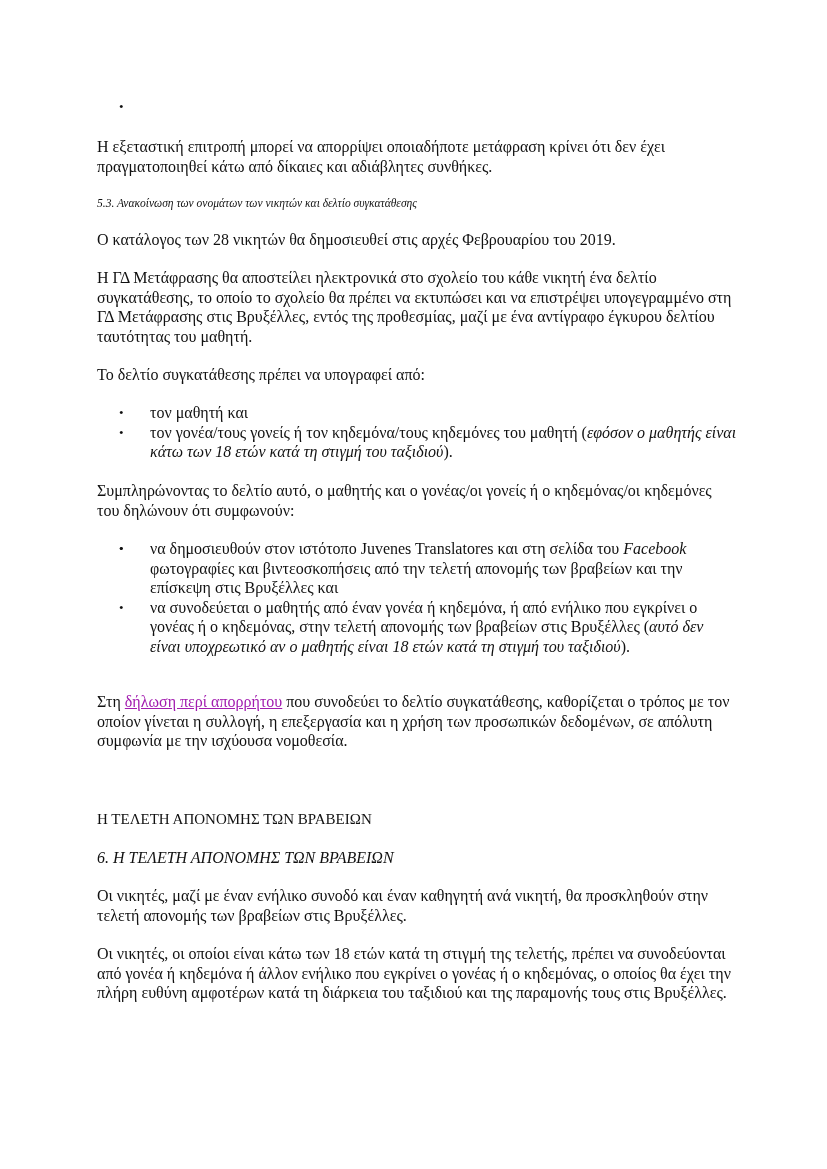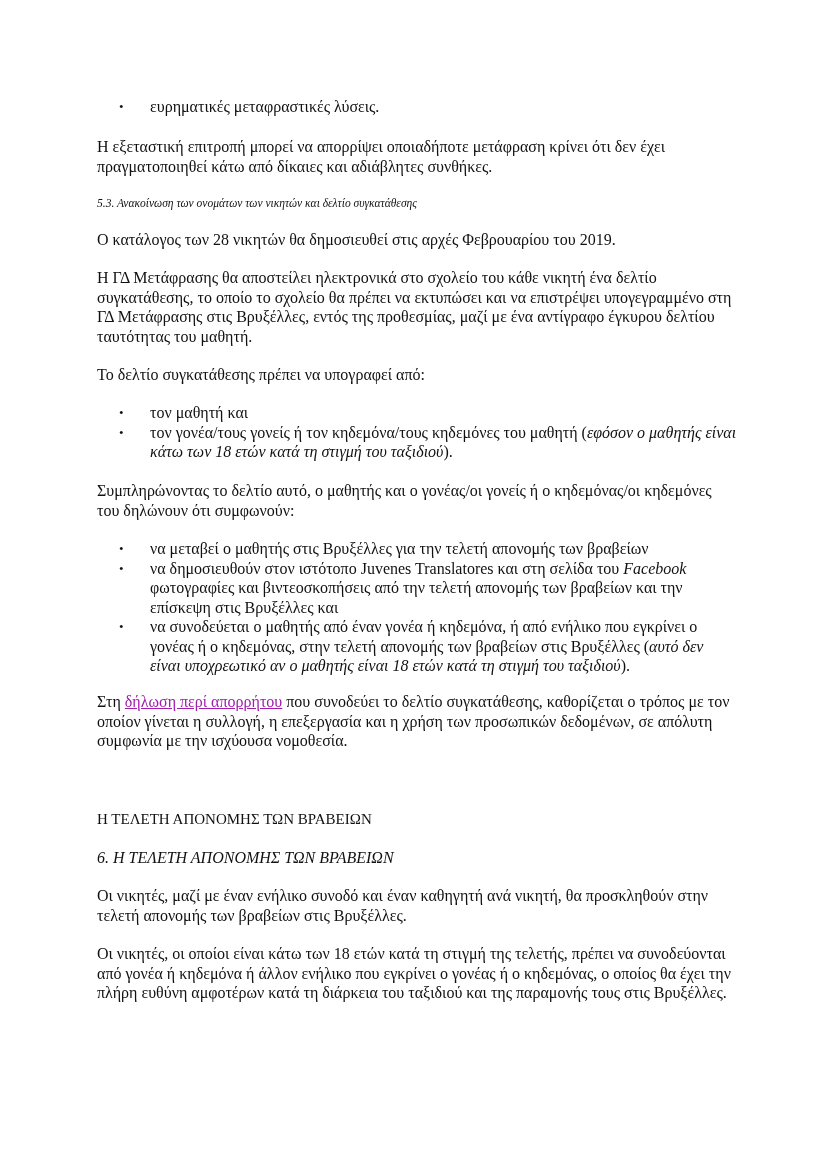--- a/index.html
+++ b/index.html
@@ -74,21 +74,20 @@
     }
   </style>
 </head>
 <body>
 
 <div class="page">
 
   <ul class="bullets" style="top:97px;left:22px;width:618px;">
     <li>
       <span class="dot">•</span>
-      <span>ευρηματικές μεταφραστικές λύσεις.</span>
     </li>
   </ul>
 
   <p class="blk" style="top:137px;">Η εξεταστική επιτροπή μπορεί να απορρίψει οποιαδήποτε μετάφραση κρίνει ότι δεν έχει πραγματοποιηθεί κάτω από δίκαιες και αδιάβλητες συνθήκες.</p>
 
   <p class="blk subhead" style="top:194px;">5.3. Ανακοίνωση των ονομάτων των νικητών και δελτίο συγκατάθεσης</p>
 
   <p class="blk" style="top:230px;"><span>Ο κατάλογος των 28 </span><span class="b">νικητών</span><span> θα δημοσιευθεί στις αρχές </span><span class="b">Φεβρουαρίου του 2019</span><span>.</span></p>
 
   <p class="blk" style="top:268px;"><span>Η ΓΔ Μετάφρασης θα αποστείλει ηλεκτρονικά στο σχολείο του κάθε νικητή ένα δελτίο συγκατάθεσης, το οποίο το σχολείο θα πρέπει </span><span class="b">να εκτυπώσει και να επιστρέψει υπογεγραμμένο</span><span> στη ΓΔ Μετάφρασης στις Βρυξέλλες, εντός της προθεσμίας, μαζί με ένα αντίγραφο </span><span class="b">έγκυρου δελτίου ταυτότητας</span><span> του μαθητή.</span></p>
@@ -104,21 +103,20 @@
       <span class="dot">•</span>
       <span>τον γονέα/τους γονείς ή τον κηδεμόνα/τους κηδεμόνες του μαθητή (</span><span class="i">εφόσον ο μαθητής είναι κάτω των 18 ετών κατά τη στιγμή του ταξιδιού</span><span>).</span>
     </li>
   </ul>
 
   <p class="blk" style="top:481px;">Συμπληρώνοντας το δελτίο αυτό, ο μαθητής και ο γονέας/οι γονείς ή ο κηδεμόνας/οι κηδεμόνες του δηλώνουν ότι συμφωνούν:</p>
 
   <ul class="bullets" style="top:539px;left:22px;width:618px;">
     <li>
       <span class="dot">•</span>
-      <span>να μεταβεί ο μαθητής στις Βρυξέλλες για την τελετή απονομής των βραβείων</span>
     </li>
     <li>
       <span class="dot">•</span>
       <span>να δημοσιευθούν στον ιστότοπο Juvenes Translatores και στη σελίδα του </span><span class="i">Facebook</span><span> φωτογραφίες και βιντεοσκοπήσεις από την τελετή απονομής των βραβείων και την επίσκεψη στις Βρυξέλλες και</span>
     </li>
     <li>
       <span class="dot">•</span>
       <span>να συνοδεύεται ο μαθητής από έναν γονέα ή κηδεμόνα, ή από ενήλικο που εγκρίνει ο γονέας ή ο κηδεμόνας, στην τελετή απονομής των βραβείων στις Βρυξέλλες (</span><span class="i">αυτό δεν είναι υποχρεωτικό αν ο μαθητής είναι 18 ετών κατά τη στιγμή του ταξιδιού</span><span>).</span>
     </li>
   </ul>

